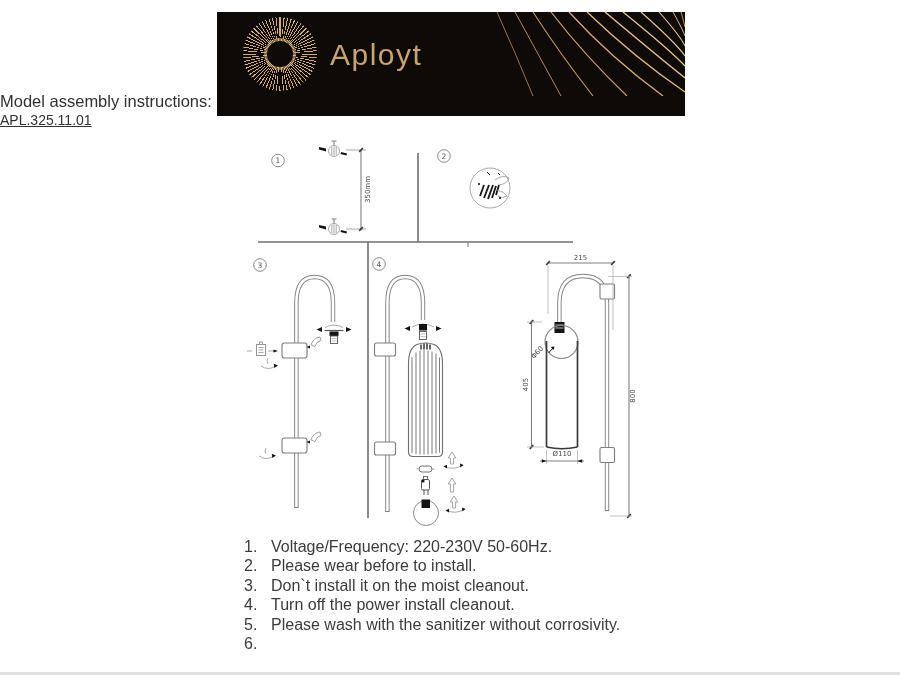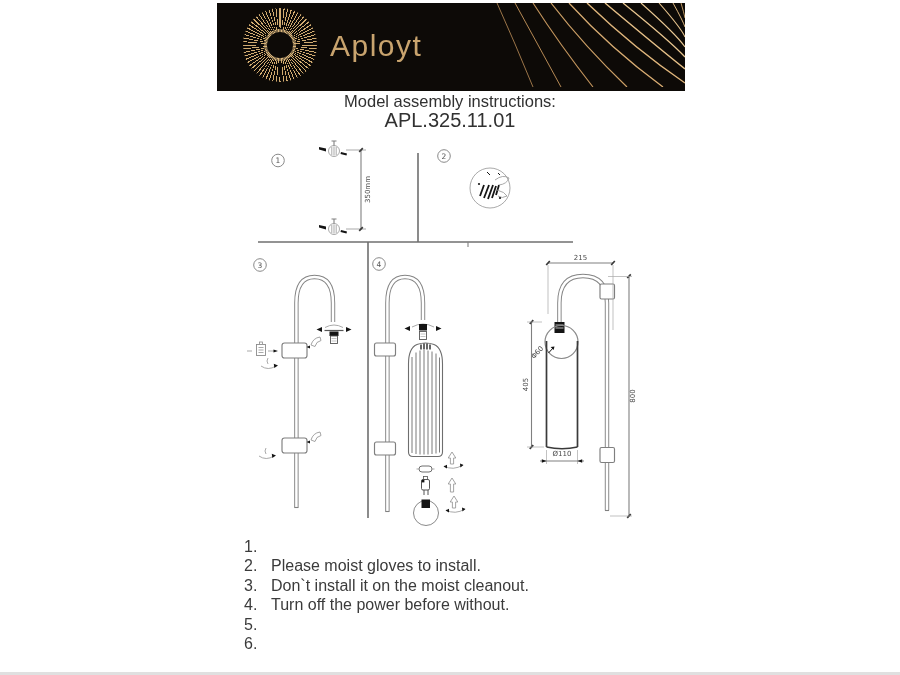--- a/index.html
+++ b/index.html
@@ -1,31 +1,31 @@
 <!DOCTYPE html>
 <html><head>
 <meta charset="utf-8">
 <style>
   html,body{margin:0;padding:0;}
   body{width:900px;height:675px;position:relative;background:#ffffff;
        font-family:"Liberation Sans",sans-serif;overflow:hidden;}
   
-  .banner{position:absolute;left:217px;top:3px;width:468px;height:88px;
+  .banner{position:absolute;left:217px;top:12px;width:468px;height:104px;
           background:#0d0a07;overflow:hidden;}
   .sunburst{position:absolute;left:26px;top:5px;width:74px;height:74px;border-radius:50%;
             background:repeating-conic-gradient(rgba(220,180,118,.95) 0deg 1.7deg,rgba(13,10,7,0) 1.7deg 5.6deg);}
   .sunburst::after{content:"";position:absolute;left:24px;top:24px;width:26px;height:26px;
             border-radius:50%;background:#0d0a07;box-shadow:0 0 0 3px rgba(224,190,132,.55);}
   .brand{position:absolute;left:113px;top:26px;font-size:30px;letter-spacing:1.5px;
          color:#c9a46e;font-weight:400;}
   .rays{position:absolute;right:0;top:0;}
   
-  .title-block{position:absolute;left:0;top:92px;width:900px;text-align:center;color:#313131;}
+  .title-block{position:absolute;left:0;top:92px;width:900px;text-align:left;color:#313131;}
   .title-line{font-size:16.5px;line-height:19px;}
-  .model-line{font-size:20px;line-height:18px;}
+  .model-line{font-size:14px;line-height:18px;text-decoration:underline;}
   
   svg.diagram{position:absolute;left:0;top:0;}
   .ln{stroke:#808080;fill:none;stroke-width:1.1;}
   .dv{stroke:#6f6f6f;fill:none;stroke-width:1.6;}
   .thin{stroke:#9a9a9a;fill:none;stroke-width:0.85;}
   .ext{stroke:#a8a8a8;fill:none;stroke-width:0.7;}
   .dk{stroke:#3a3a3a;fill:none;stroke-width:1.7;}
   .blk{fill:#141414;stroke:none;}
   .tube{stroke:#848484;stroke-width:4.4;fill:none;}
   .tubein{stroke:#ffffff;stroke-width:2.5;fill:none;}
@@ -255,34 +255,36 @@
       <text class="dimtxt" x="562" y="455.5">Ø110</text>
     </g>
 
     <text class="dimtxt" x="539" y="354" transform="rotate(-48 539 354)">Φ60</text>
   </g>
 </svg>
 
 <div class="instructions">
   <div class="instr-row">
     <span class="instr-num">1.</span>
+    <span>Voltage/Frequency: 220-230V 50-60Hz.</span>
   </div>
   <div class="instr-row">
     <span class="instr-num">2.</span>
-    <span>Please moist gloves to install.</span>
+    <span>Please wear before to install.</span>
   </div>
   <div class="instr-row">
     <span class="instr-num">3.</span>
     <span>Don`t install it on the moist cleanout.</span>
   </div>
   <div class="instr-row">
     <span class="instr-num">4.</span>
-    <span>Turn off the power before without.</span>
+    <span>Turn off the power install cleanout.</span>
   </div>
   <div class="instr-row">
     <span class="instr-num">5.</span>
+    <span>Please wash with the sanitizer without corrosivity.</span>
   </div>
   <div class="instr-row">
     <span class="instr-num">6.</span>
   </div>
 </div>
 
 <div class="bottom-strip"></div>
 
 </body></html>

